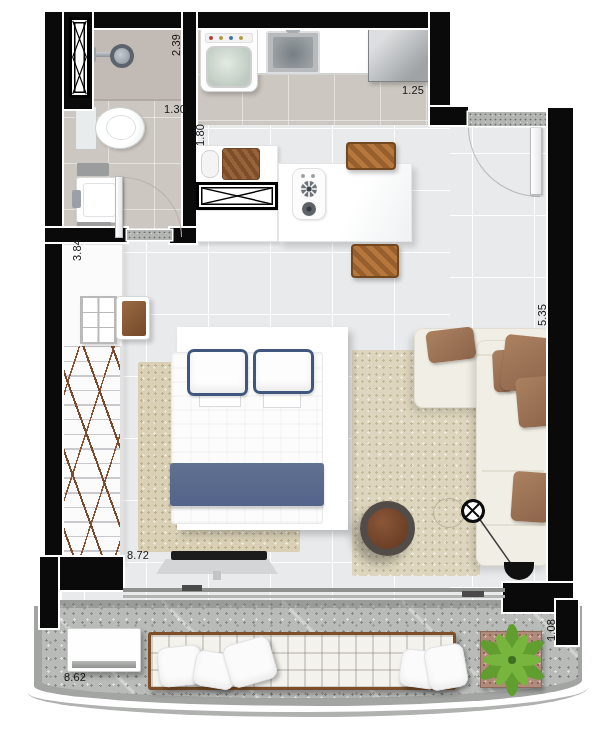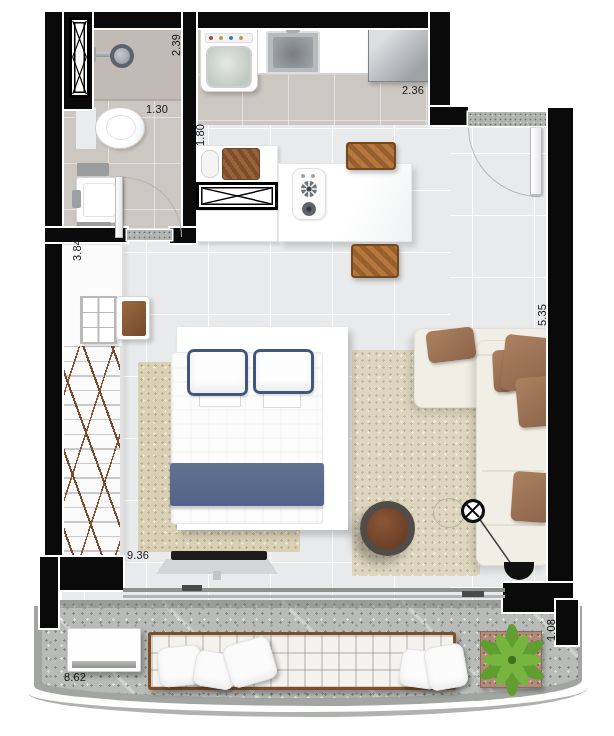--- a/index.html
+++ b/index.html
@@ -245,22 +245,22 @@
   <div class="hatchbox" style="left:196px;top:182px;width:82px;height:28px;">
     <svg viewBox="0 0 82 28" preserveAspectRatio="none">
         <path d="M4 4 L78 24 M78 4 L4 24" stroke="#000" stroke-width="1.8" fill="none"></path>
       </svg>
   </div>
 
   <div class="granite" style="left:127px;top:230px;width:45px;height:10px;"></div>
   <div class="granite" style="left:468px;top:112px;width:78px;height:14px;"></div>
 
   <div class="lbl vert" style="left:159px;top:39px;">2.39</div>
-  <div class="lbl" style="left:140px;top:103px;">1.30</div>
+  <div class="lbl" style="left:158px;top:103px;">1.30</div>
   <div class="lbl vert" style="left:183px;top:129px;">1.80</div>
-  <div class="lbl" style="left:396px;top:84px;">2.36</div>
+  <div class="lbl" style="left:396px;top:84px;">1.25</div>
   <div class="lbl vert" style="left:60px;top:244px;">3.84</div>
   <div class="lbl vert" style="left:525px;top:309px;">5.35</div>
-  <div class="lbl" style="left:121px;top:549px;">9.36</div>
+  <div class="lbl" style="left:121px;top:549px;">8.72</div>
   <div class="lbl" style="left:58px;top:671px;">8.62</div>
   <div class="lbl vert" style="left:534px;top:624px;">1.08</div>
 
 </div>
 
 </body></html>

